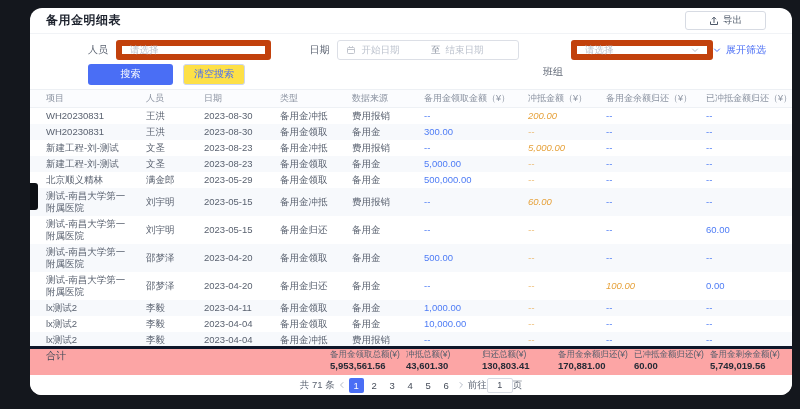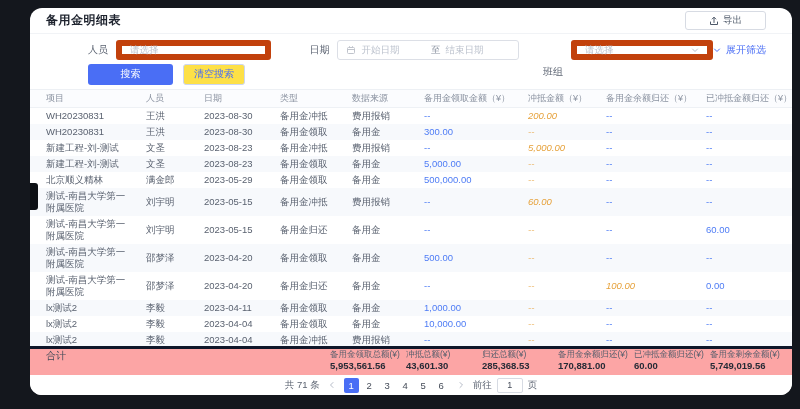--- a/index.html
+++ b/index.html
@@ -32,21 +32,21 @@
   td{font-size:9.5px;color:#5a6270;padding:2px 8px;line-height:12px;vertical-align:middle;word-break:break-all;overflow:hidden;}
   tbody tr:nth-child(even) td{background:#f7f9fc;}
   .c-blue{color:var(--vblue,#4e7cf5);}
   .c-orange{color:var(--vorange,#e6a23c);font-style:italic;}
   .summary{flex:0 0 29px;background:#fca5a5;border-top:3px solid #0f172a;display:flex;align-items:flex-start;}
   .sum-label{width:300px;padding-left:16px;font-size:10px;color:#454c59;}
   .sum-items{flex:1;display:flex;padding-right:6px;}
   .sum-item{flex:1;min-width:0;}
   .si-label{font-size:8.5px;color:#555d6b;line-height:10px;white-space:nowrap;overflow:hidden;}
   .si-value{font-size:9.5px;font-weight:bold;color:#262b36;line-height:11px;margin-top:1px;white-space:nowrap;}
-  .pagination{flex:0 0 20px;display:flex;align-items:center;justify-content:center;gap:5px;font-size:9.5px;color:#5b6371;background:#fff;}
+  .pagination{flex:0 0 20px;display:flex;align-items:center;justify-content:center;font-size:9.5px;color:#5b6371;background:#fff;}
   .pages{display:inline-flex;gap:3px;}
   .pg{min-width:15px;height:15px;line-height:15px;text-align:center;border-radius:2px;color:#454c59;cursor:pointer;padding:0 2px;}
   .pg.active{background:var(--accent,#4a6ef5);color:#fff;}
   .arrow{display:inline-flex;align-items:center;justify-content:center;width:14px;height:15px;color:#b6bcc8;cursor:pointer;}
   .goto{width:26px;height:15px;border:1px solid #d7dbe3;border-radius:2px;text-align:center;font-size:9px;color:#454c59;outline:none;padding:0;font-family:inherit;}
   .drawer-handle{position:absolute;left:30px;top:183px;width:8px;height:27px;background:#0d1015;border-radius:0 3px 3px 0;cursor:pointer;}
   .icon{flex:0 0 auto;display:inline-block;}
 </style>
 </head>
 <body>
@@ -268,21 +268,21 @@
         <div class="sum-item">
           <div class="si-label">备用金领取总额(¥)</div>
           <div class="si-value">5,953,561.56</div>
         </div>
         <div class="sum-item">
           <div class="si-label">冲抵总额(¥)</div>
           <div class="si-value">43,601.30</div>
         </div>
         <div class="sum-item">
           <div class="si-label">归还总额(¥)</div>
-          <div class="si-value">285,368.53</div>
+          <div class="si-value">130,803.41</div>
         </div>
         <div class="sum-item">
           <div class="si-label">备用金余额归还(¥)</div>
           <div class="si-value">170,881.00</div>
         </div>
         <div class="sum-item">
           <div class="si-label">已冲抵金额归还(¥)</div>
           <div class="si-value">60.00</div>
         </div>
         <div class="sum-item">

